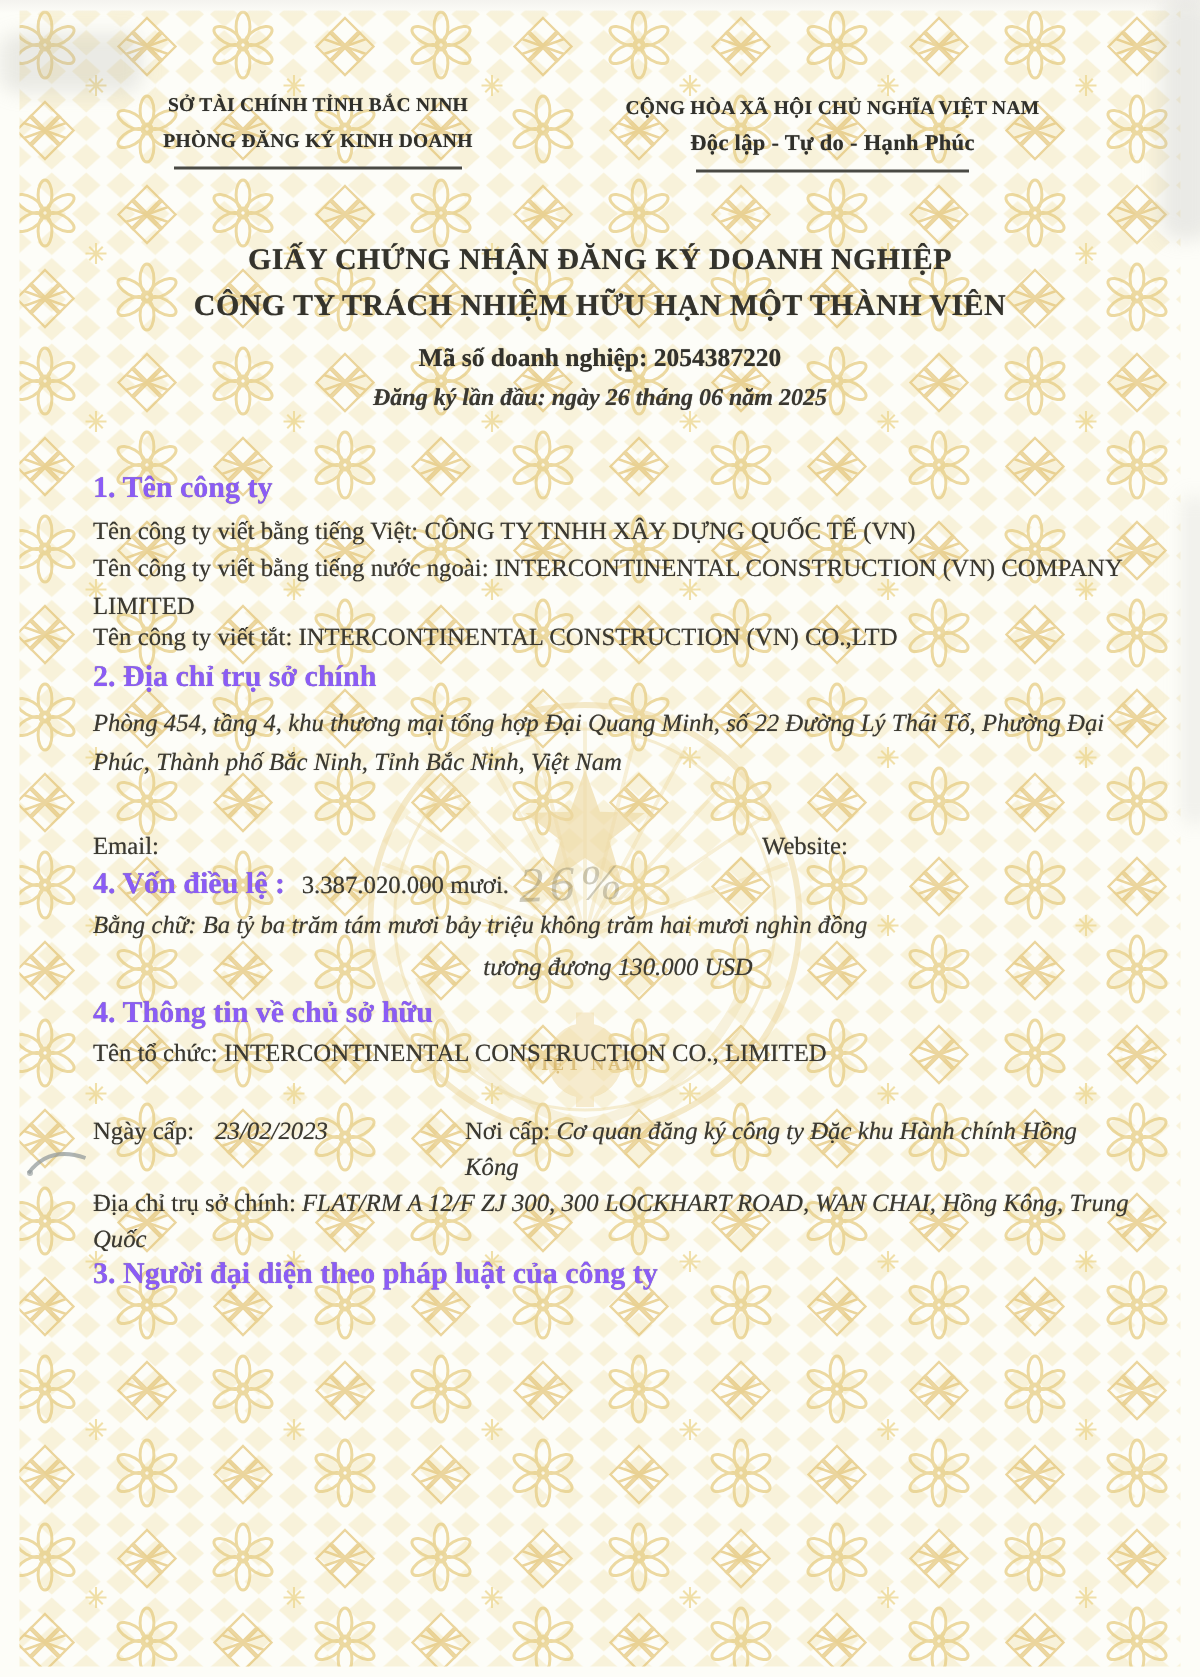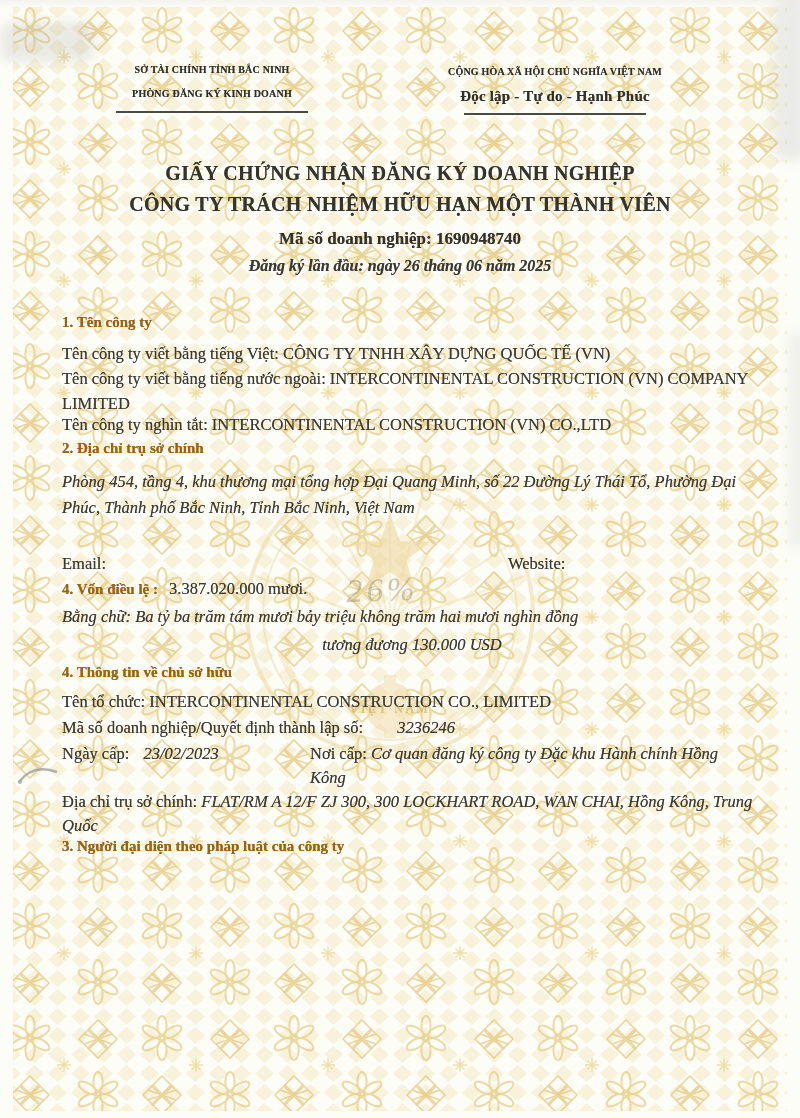--- a/index.html
+++ b/index.html
@@ -8,29 +8,29 @@
     background:#fdfdf8;
     font-family:"Liberation Serif","DejaVu Serif",serif;
     color:#3b3931;
   }
   .page *{box-sizing:border-box;}
   .txt{ text-shadow:0 0 .5px rgba(59,57,49,.65); }
   .abs{ position:absolute; }
   .it{ font-style:italic; }
   .center{ text-align:center; }
 
-  .hdr{ font-size:10px; font-weight:bold; color:#30302b; letter-spacing:.2px; line-height:24px;}
+  .hdr{ font-size:13px; font-weight:bold; color:#30302b; letter-spacing:.2px; line-height:24px;}
   .hdr-rule{ height:2px; background:#4a4a44; margin:5px auto 0; }
 
   .title-line{ font-size:20px; font-weight:bold; color:#34332c; letter-spacing:.3px; line-height:31px;}
   .taxline{ font-size:17px; font-weight:bold; color:#32312b; }
   .regline{ font-size:16px; font-weight:bold; font-style:italic; color:#3a3831; }
 
   .body-par{ font-size:16.5px; line-height:24.5px; }
-  .sec-h{ font-size:15px; font-weight:bold; color:#a16207; }
+  .sec-h{ font-size:20px; font-weight:bold; color:#8b5cf6; }
 
   .pct-mark{
     position:absolute; left:346px; top:572px;
     font-size:33px; font-style:italic; letter-spacing:4px;
     color:rgba(141,133,106,.42); transform:rotate(-2deg);
   }
   .scan-blot{ position:absolute; filter:blur(6px); border-radius:12px; }
   .top-edge{ position:absolute; left:0; top:0; width:800px; height:9px;
     background:linear-gradient(180deg, #f4f3ef 0%, rgba(244,243,239,0) 100%); }
 </style>
@@ -131,48 +131,44 @@
     <div class="hdr txt">CỘNG HÒA XÃ HỘI CHỦ NGHĨA VIỆT NAM</div>
     <div class="hdr txt" style="font-size:15px;">Độc lập - Tự do - Hạnh Phúc</div>
     <div class="hdr-rule" style="width:182px;"></div>
   </div>
 
   <div class="abs center" style="left:50px;top:158px;width:700px;">
     <div class="title-line txt">GIẤY CHỨNG NHẬN ĐĂNG KÝ DOANH NGHIỆP</div>
     <div class="title-line txt">CÔNG TY TRÁCH NHIỆM HỮU HẠN MỘT THÀNH VIÊN</div>
   </div>
 
-  <div class="abs center taxline txt" style="left:50px;top:229px;width:700px;">Mã số doanh nghiệp: 1690948740</div>
+  <div class="abs center taxline txt" style="left:50px;top:229px;width:700px;">Mã số doanh nghiệp: 2054387220</div>
   <div class="abs center regline txt" style="left:50px;top:257px;width:700px;">Đăng ký lần đầu: ngày 26 tháng 06 năm 2025</div>
 
   <div class="abs sec-h txt" style="left:62px;top:314px;">1. Tên công ty</div>
   <div class="abs body-par txt" style="left:62px;top:342px;width:692px;">Tên công ty viết bằng tiếng Việt: CÔNG TY TNHH XÂY DỰNG QUỐC TẾ (VN)</div>
   <div class="abs body-par txt" style="left:62px;top:367px;width:692px;">Tên công ty viết bằng tiếng nước ngoài: INTERCONTINENTAL CONSTRUCTION (VN) COMPANY LIMITED</div>
-  <div class="abs body-par txt" style="left:62px;top:413px;width:692px;">Tên công ty nghìn tắt: INTERCONTINENTAL CONSTRUCTION (VN) CO.,LTD</div>
+  <div class="abs body-par txt" style="left:62px;top:413px;width:692px;">Tên công ty viết tắt: INTERCONTINENTAL CONSTRUCTION (VN) CO.,LTD</div>
 
   <div class="abs sec-h txt" style="left:62px;top:440px;">2. Địa chỉ trụ sở chính</div>
   <div class="abs body-par it txt" style="left:62px;top:469px;width:700px;line-height:25.5px;">Phòng 454, tầng 4, khu thương mại tổng hợp Đại Quang Minh, số 22 Đường Lý Thái Tổ, Phường Đại Phúc, Thành phố Bắc Ninh, Tỉnh Bắc Ninh, Việt Nam</div>
   <div class="abs body-par" style="left:62px;top:552px;width:700px;">
     <span class="txt">Email:</span>
     <span class="abs txt" style="left:446px;top:0;">Website:</span>
   </div>
 
   <div class="abs body-par" style="left:62px;top:577px;width:700px;">
     <span class="sec-h txt">4. Vốn điều lệ :</span>
     <span class="txt" style="margin-left:7px;">3.387.020.000 mươi.</span>
   </div>
   <div class="abs body-par it txt" style="left:62px;top:605px;width:700px;">Bằng chữ: Ba tỷ ba trăm tám mươi bảy triệu không trăm hai mươi nghìn đồng</div>
   <div class="abs body-par it txt" style="left:62px;top:633px;width:700px;text-align:center;">tương đương 130.000 USD</div>
 
   <div class="abs sec-h txt" style="left:62px;top:664px;">4. Thông tin về chủ sở hữu</div>
   <div class="abs body-par txt" style="left:62px;top:690px;width:700px;">Tên tổ chức: INTERCONTINENTAL CONSTRUCTION CO., LIMITED</div>
-  <div class="abs body-par" style="left:62px;top:716px;width:700px;">
-    <span class="txt">Mã số doanh nghiệp/Quyết định thành lập số:</span>
-    <span class="it txt" style="margin-left:30px;">3236246</span>
-  </div>
   <div class="abs body-par" style="left:62px;top:742px;width:700px;line-height:23.5px;">
     <span style="display:inline-block;width:248px;vertical-align:top;">
       <span class="txt">Ngày cấp:</span>
       <span class="it txt" style="margin-left:10px;">23/02/2023</span>
     </span><span style="display:inline-block;width:445px;vertical-align:top;">
       <span class="txt">Nơi cấp:</span>
       <span class="it txt">Cơ quan đăng ký công ty Đặc khu Hành chính Hồng Kông</span>
     </span>
   </div>
   <div class="abs body-par" style="left:62px;top:790px;width:694px;line-height:23.5px;">

